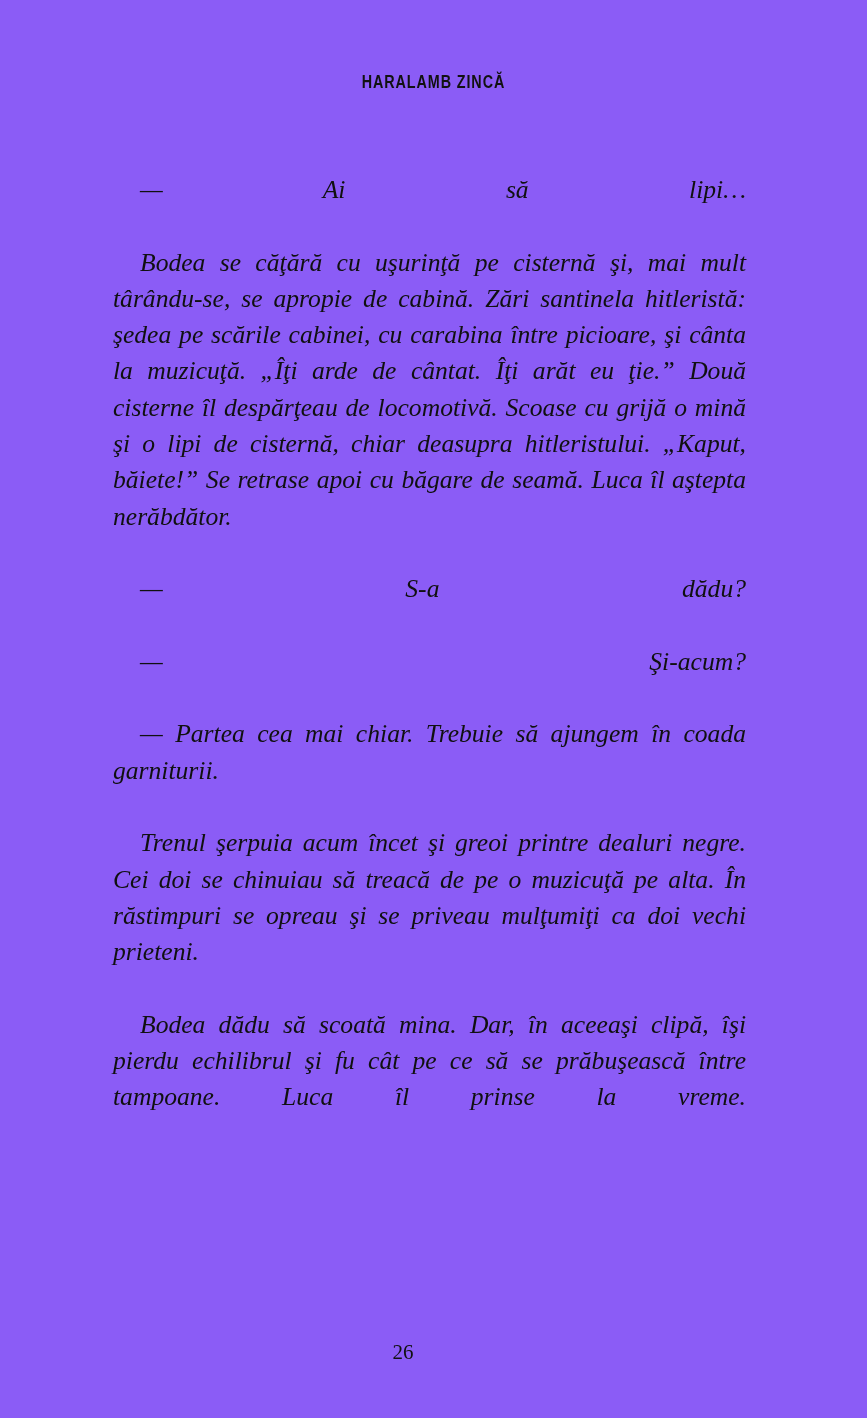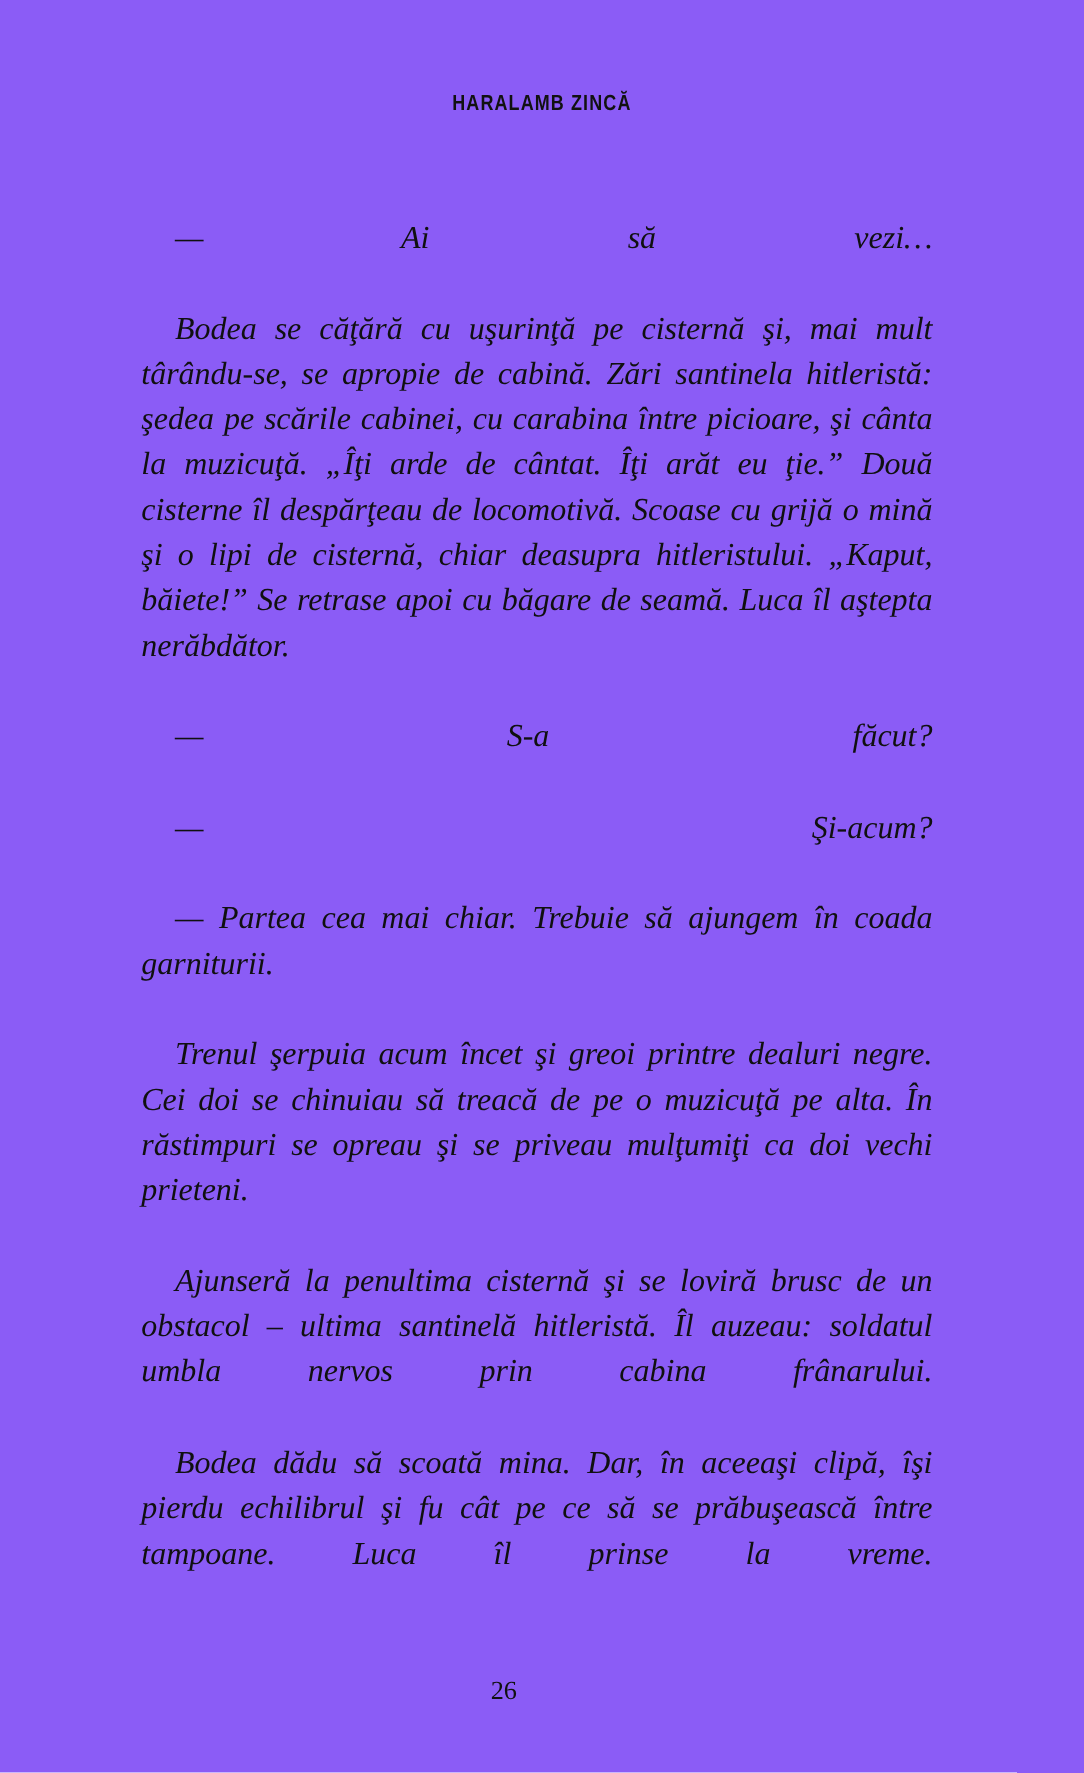--- a/index.html
+++ b/index.html
@@ -77,26 +77,25 @@
 </style>
 </head>
 <body>
 
 <div class="page">
 
   <div class="running-head">HARALAMB ZINCĂ</div>
 
   <div class="textblock">
 
-    <p>— Ai să vezi…</p>
+    <p>— Ai să lipi…</p>
     <p>Bodea se căţără cu uşurinţă pe cisternă şi, mai mult târându-se, se apropie de cabină. Zări santinela hitleristă: şedea pe scările cabinei, cu carabina între picioare, şi cânta la muzicuţă. „Îţi arde de cântat. Îţi arăt eu ţie.” Două cisterne îl despărţeau de locomotivă. Scoase cu grijă o mină şi o lipi de cisternă, chiar deasupra hitleristului. „Kaput, băiete!” Se retrase apoi cu băgare de seamă. Luca îl aştepta nerăbdător.</p>
-    <p>— S-a făcut?</p>
+    <p>— S-a dădu?</p>
     <p>— Şi-acum?</p>
     <p>— Partea cea mai chiar. Trebuie să ajungem în coada garniturii.</p>
     <p>Trenul şerpuia acum încet şi greoi printre dealuri negre. Cei doi se chinuiau să treacă de pe o muzicuţă pe alta. În răstimpuri se opreau şi se priveau mulţumiţi ca doi vechi prieteni.</p>
-    <p>Ajunseră la penultima cisternă şi se loviră brusc de un obstacol – ultima santinelă hitleristă. Îl auzeau: soldatul umbla nervos prin cabina frânarului.</p>
     <p>Bodea dădu să scoată mina. Dar, în aceeaşi clipă, îşi pierdu echilibrul şi fu cât pe ce să se prăbuşească între tampoane. Luca îl prinse la vreme.</p>
 
   </div>
 
   <div class="folio">26</div>
 
 </div>
 
 </body></html>

